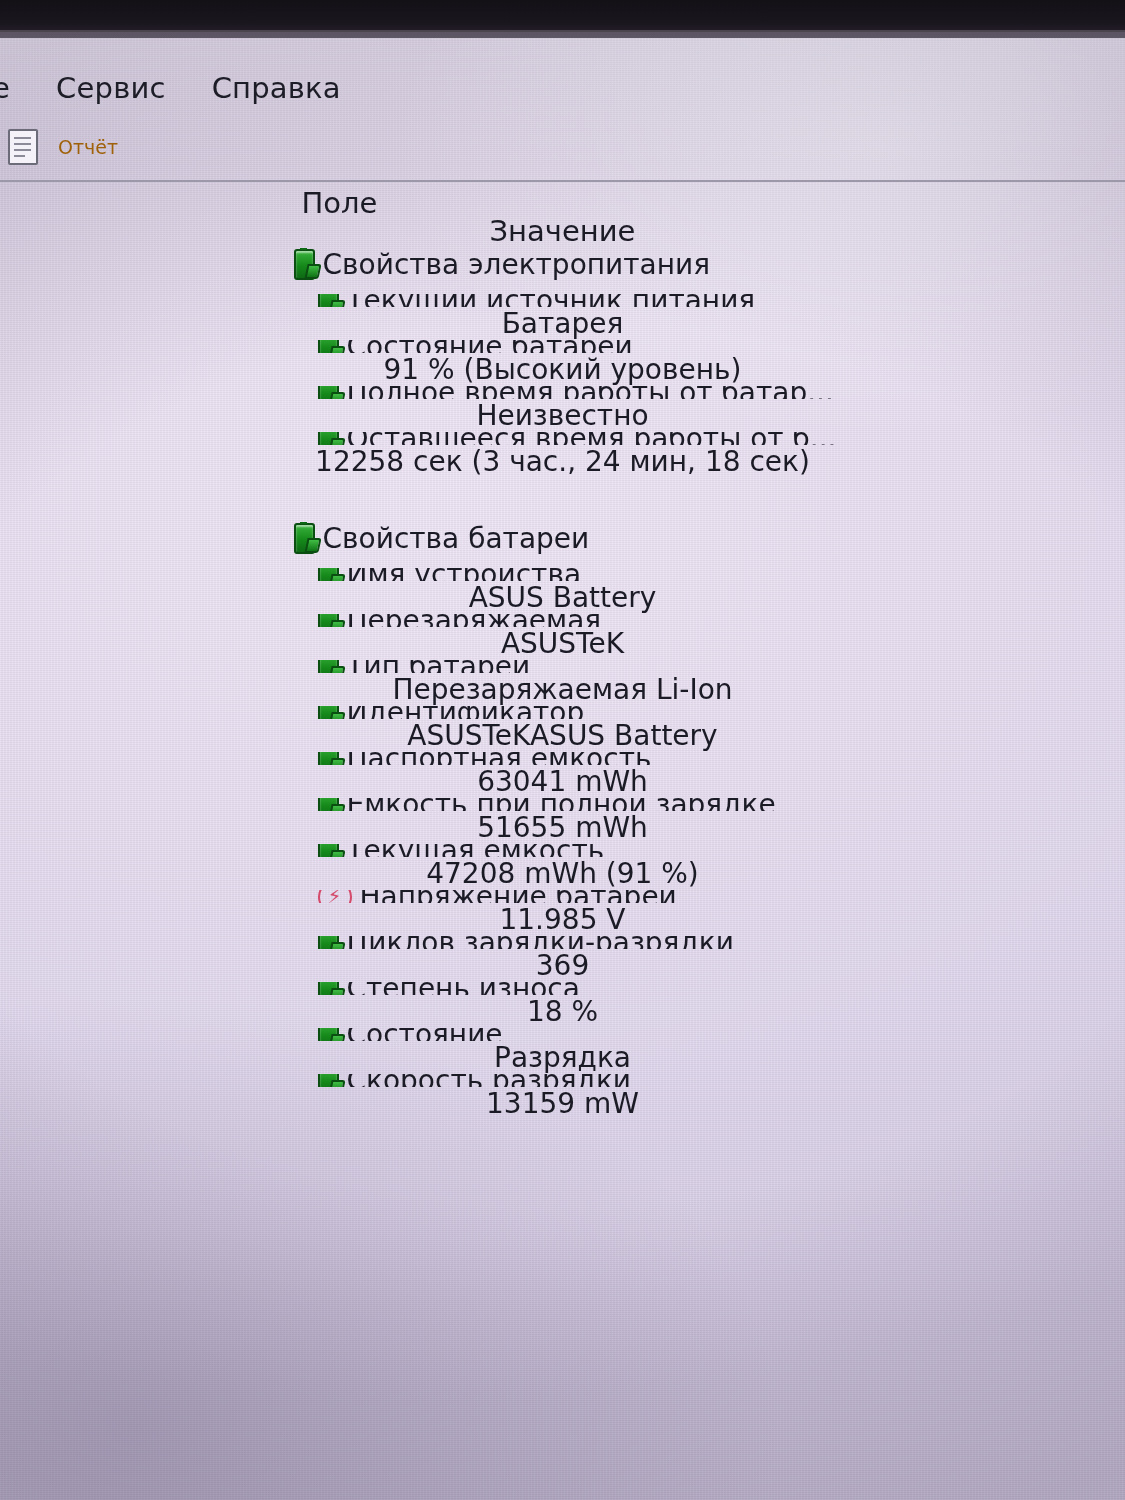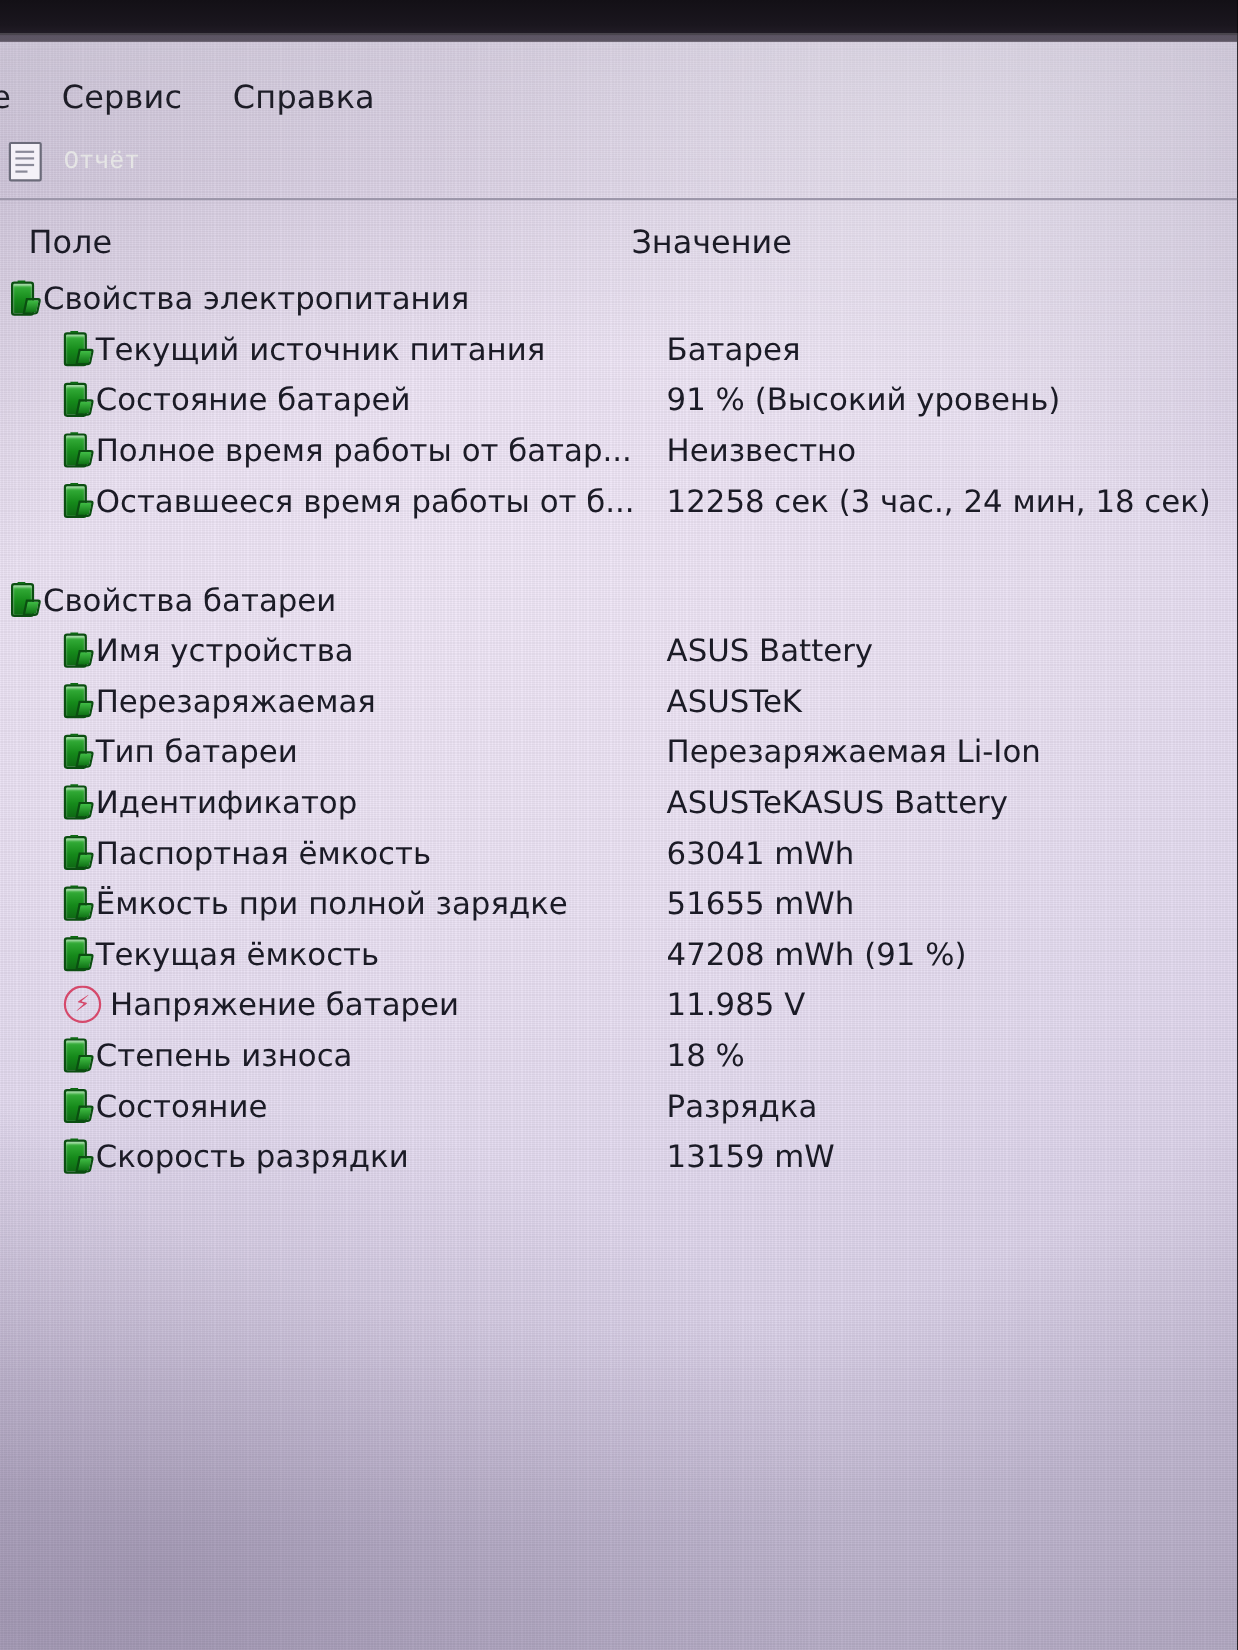--- a/index.html
+++ b/index.html
@@ -101,39 +101,39 @@
     flex: none;
   }
   .doc-icon i{
     position:absolute; left:4px; right:5px; height:2px; background:#8a8a99;
   }
   .doc-icon i:nth-child(1){ top:6px;}
   .doc-icon i:nth-child(2){ top:12px;}
   .doc-icon i:nth-child(3){ top:18px;}
   .doc-icon i:nth-child(4){ top:24px; right:11px;}
   .tab-label{
-    font-size: 23px;
-    color:#e5e5e5;
+    font-size: 19px;
+    color:#a16207;
     padding-left: 6px;
-    font-family: Liberation Mono, monospace;
   }
 
   
   .report {
     margin-top: 2px;
     border-top: 2px solid #9d97ab;
     padding-top: 10px;
   }
   .row {
     display: flex;
     align-items: center;
     height: 46px;
     font-size: 28px;
     color: #1b1b26;
     white-space: nowrap;
+    flex-direction: column;
   }
   .row.header { font-size: 29px; height: 56px; }
   .col-field {
     width: 548px;
     display:flex;
     align-items:center;
     gap: 8px;
     overflow: hidden;
   }
   .col-value { flex: 1; }
@@ -335,20 +335,27 @@
       <div class="row">
         <div class="col-field indent-1">
           <span class="bolt">
               <span>⚡</span>
             </span>
           <span>Напряжение батареи</span>
         </div>
         <div class="col-value">11.985 V</div>
       </div>
 
+      <div class="row">
+        <div class="col-field indent-1">
+          <span class="batt"></span>
+          <span>Циклов зарядки-разрядки</span>
+        </div>
+        <div class="col-value">369</div>
+      </div>
 
       <div class="row">
         <div class="col-field indent-1">
           <span class="batt"></span>
           <span>Степень износа</span>
         </div>
         <div class="col-value">18 %</div>
       </div>
 
       <div class="row">

